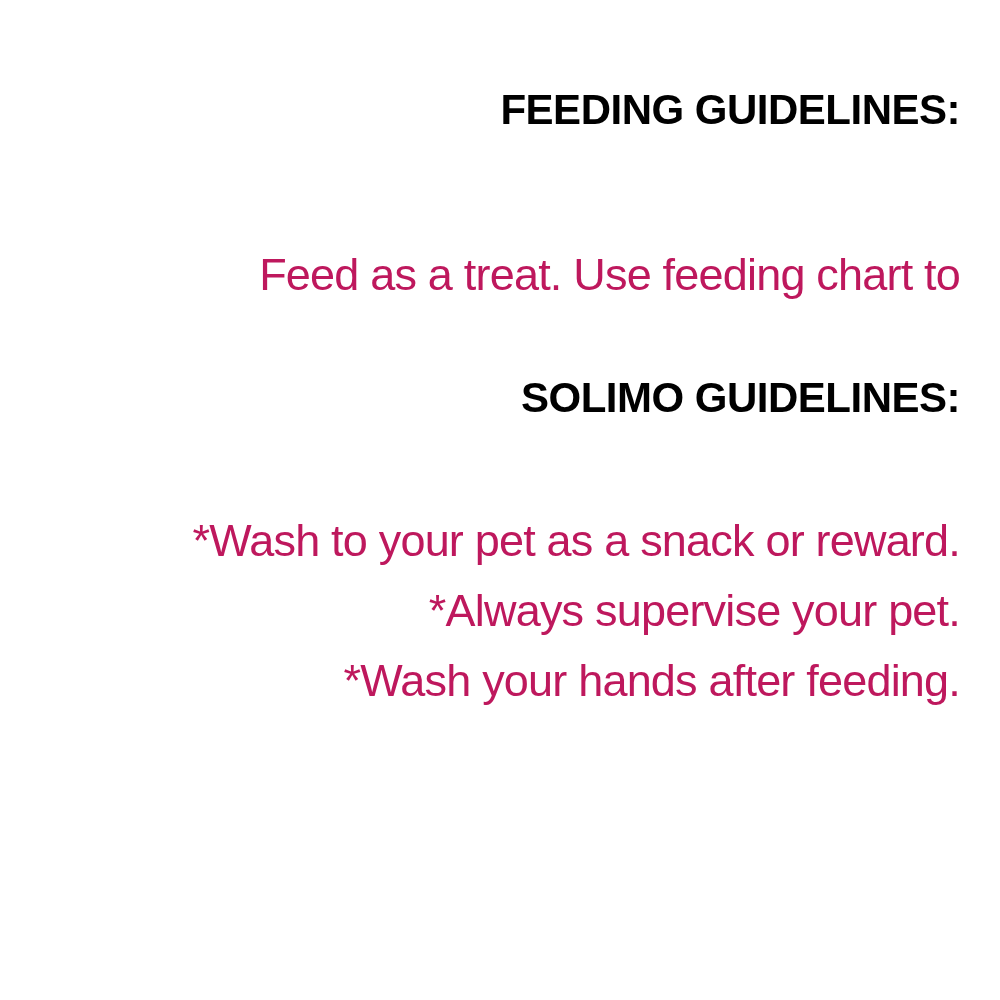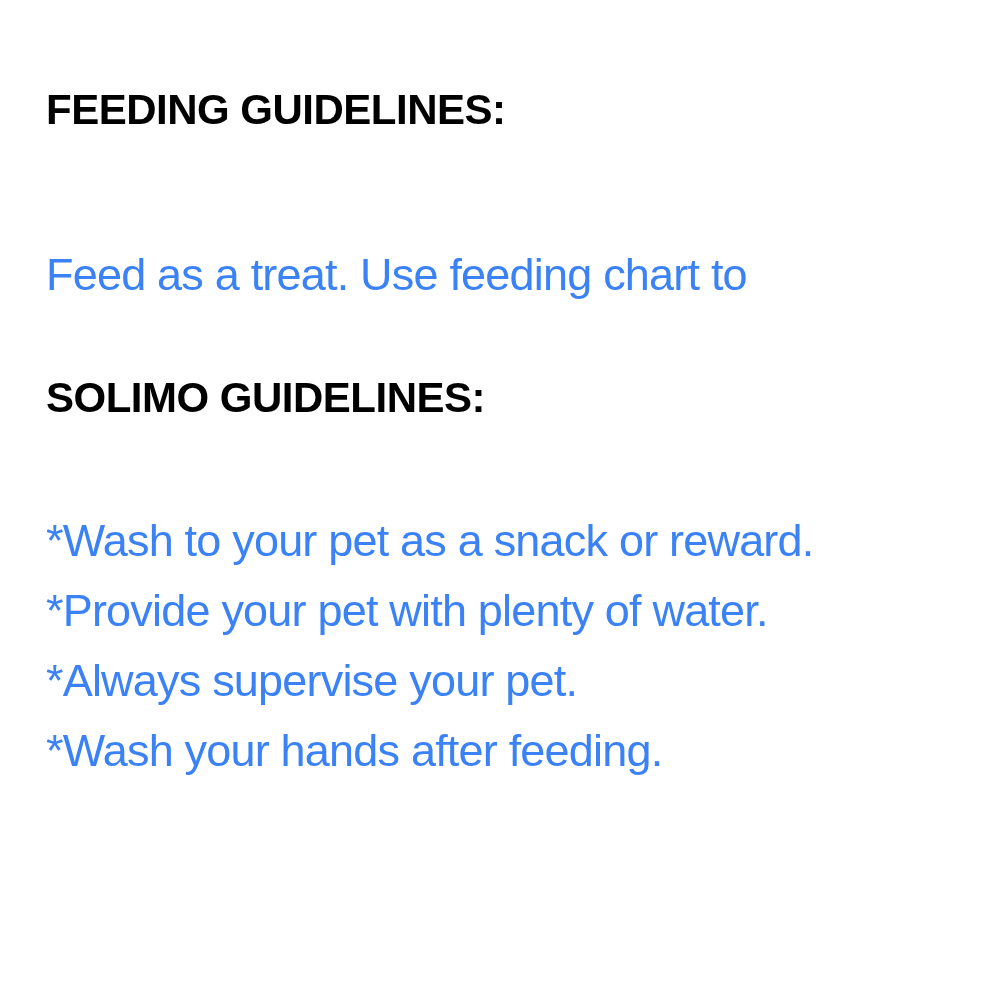--- a/index.html
+++ b/index.html
@@ -13,37 +13,38 @@
     font-family: "Liberation Sans", sans-serif;
     color: #0a0a0a;
     overflow: hidden;
   }
   .page {
     box-sizing: border-box;
     width: 1000px;
     height: 1000px;
     padding: 88px 40px 40px 46px;
     background: #ffffff;
+    text-align: right;
   }
   .section-heading {
     font-family: "Liberation Sans", sans-serif;
     font-weight: bold;
     font-size: 42px;
     line-height: 1.05;
     letter-spacing: -0.5px;
     color: #000000;
     margin: 0;
     white-space: nowrap;
   }
   .body-text {
     font-family: "Liberation Sans", sans-serif;
     font-weight: normal;
     font-size: 45px;
     line-height: 70px;
-    color: #3b82f6;
+    color: #be185d;
     margin: 0;
     letter-spacing: -0.8px;
   }
   .body-line {
     display: block;
     white-space: nowrap;
   }
   .block-gap-1 { height: 108px; }
   .block-gap-2 { height: 66px; }
   .block-gap-3 { height: 86px; }
@@ -62,18 +63,17 @@
   </p>
 
   <div class="block-gap-2"></div>
 
   <h2 class="section-heading">SOLIMO GUIDELINES:</h2>
 
   <div class="block-gap-3"></div>
 
   <p class="body-text">
     <span class="body-line">*Wash to your pet as a snack or reward.</span>
-    <span class="body-line">*Provide your pet with plenty of water.</span>
     <span class="body-line">*Always supervise your pet.</span>
     <span class="body-line">*Wash your hands after feeding.</span>
   </p>
 
 </div>
 
 </body></html>

